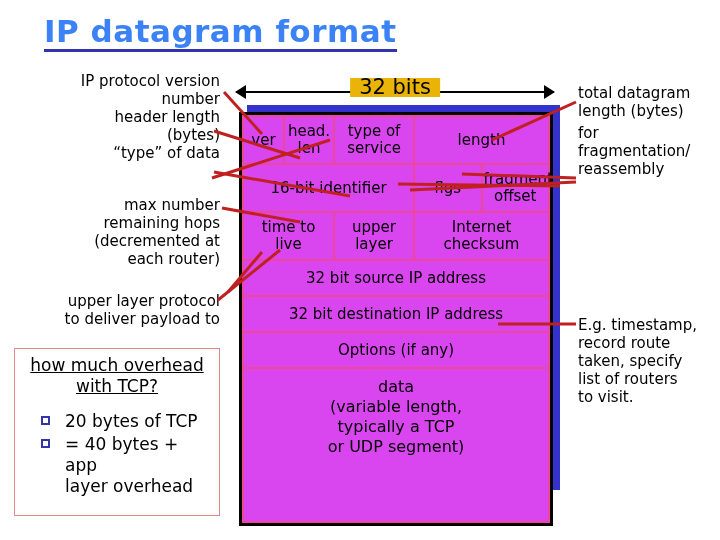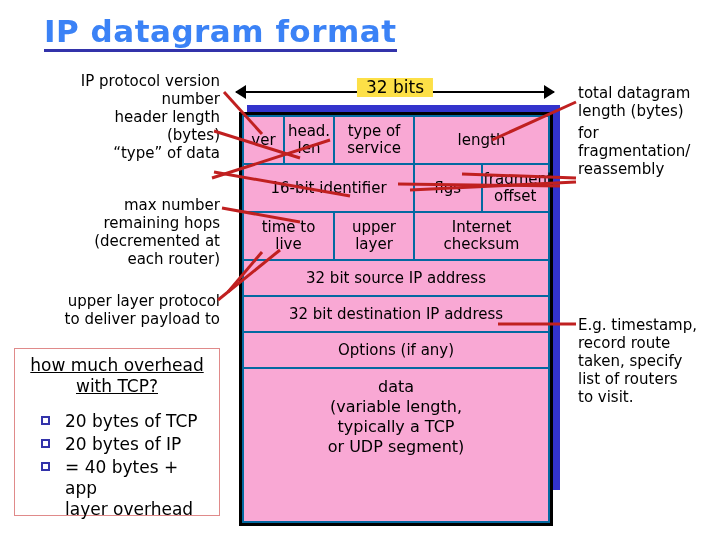--- a/index.html
+++ b/index.html
@@ -55,23 +55,23 @@
     border-top: 7px solid transparent;
     border-bottom: 7px solid transparent;
   }
   #bits-ruler .arrow-l { left: -1px; border-right: 11px solid #000; }
   #bits-ruler .arrow-r { right: -1px; border-left: 11px solid #000; }
   #bits-ruler .rule-label {
     position: absolute;
     left: 50%;
     top: -2px;
     transform: translateX(-50%);
-    background: #fde047;
+    background: #eab308;
     padding: 0 9px;
-    font-size: 17px;
+    font-size: 21px;
     line-height: 19px;
     white-space: nowrap;
   }
 
   
   #datagram-shadow {
     position: absolute;
     left: 247px;
     top: 105px;
     width: 313px;
@@ -87,27 +87,27 @@
     border-collapse: collapse;
     background: #fff;
     box-sizing: border-box;
   }
   #datagram table {
     border-collapse: collapse;
     width: 100%;
     table-layout: fixed;
   }
   #datagram td {
-    border: 2px solid #0369a1;
+    border: 2px solid #ec4899;
     text-align: center;
     vertical-align: middle;
     font-size: 15px;
     line-height: 17px;
     padding: 2px 1px;
-    background: #f9a8d4;
+    background: #d946ef;
   }
   #datagram td.tall { height: 42px; }
   #datagram td.row-single { height: 30px; }
   #datagram td.data-cell {
     height: 142px;
     vertical-align: top;
     padding-top: 8px;
     font-size: 16px;
     line-height: 20px;
   }
@@ -264,24 +264,20 @@
 
 <div id="overhead-box">
   <div id="overhead-title">how much overhead<br>with TCP?</div>
   <ul id="overhead-list">
     <li>
       <span class="sq"></span>
       <span>20 bytes of TCP</span>
     </li>
     <li>
       <span class="sq"></span>
-      <span>20 bytes of IP</span>
-    </li>
-    <li>
-      <span class="sq"></span>
       <span>= 40 bytes + app<br>layer overhead</span>
     </li>
   </ul>
 </div>
 
 <svg id="arrows" viewBox="0 0 720 540" xmlns="http://www.w3.org/2000/svg">
   <g stroke="#c02020" stroke-width="3" fill="none" stroke-linecap="butt">
 
     <line x1="224" y1="92" x2="262" y2="134"></line>
 

